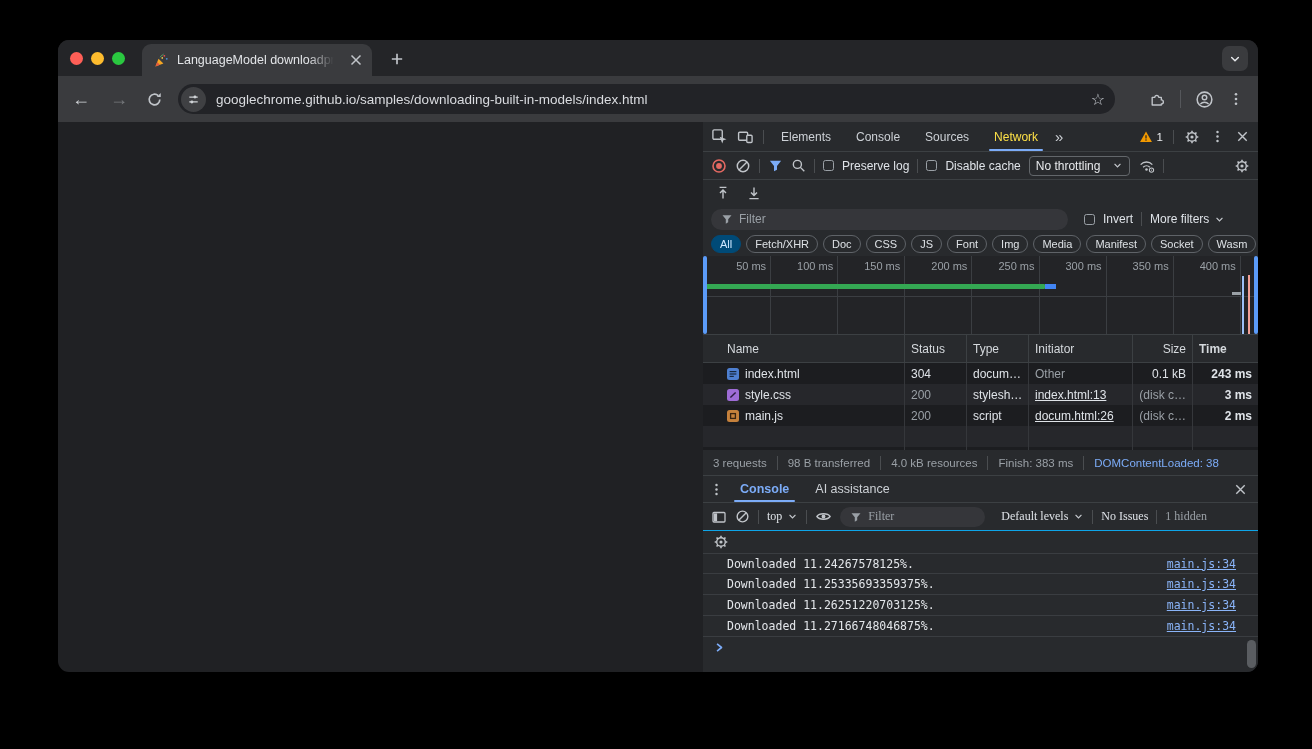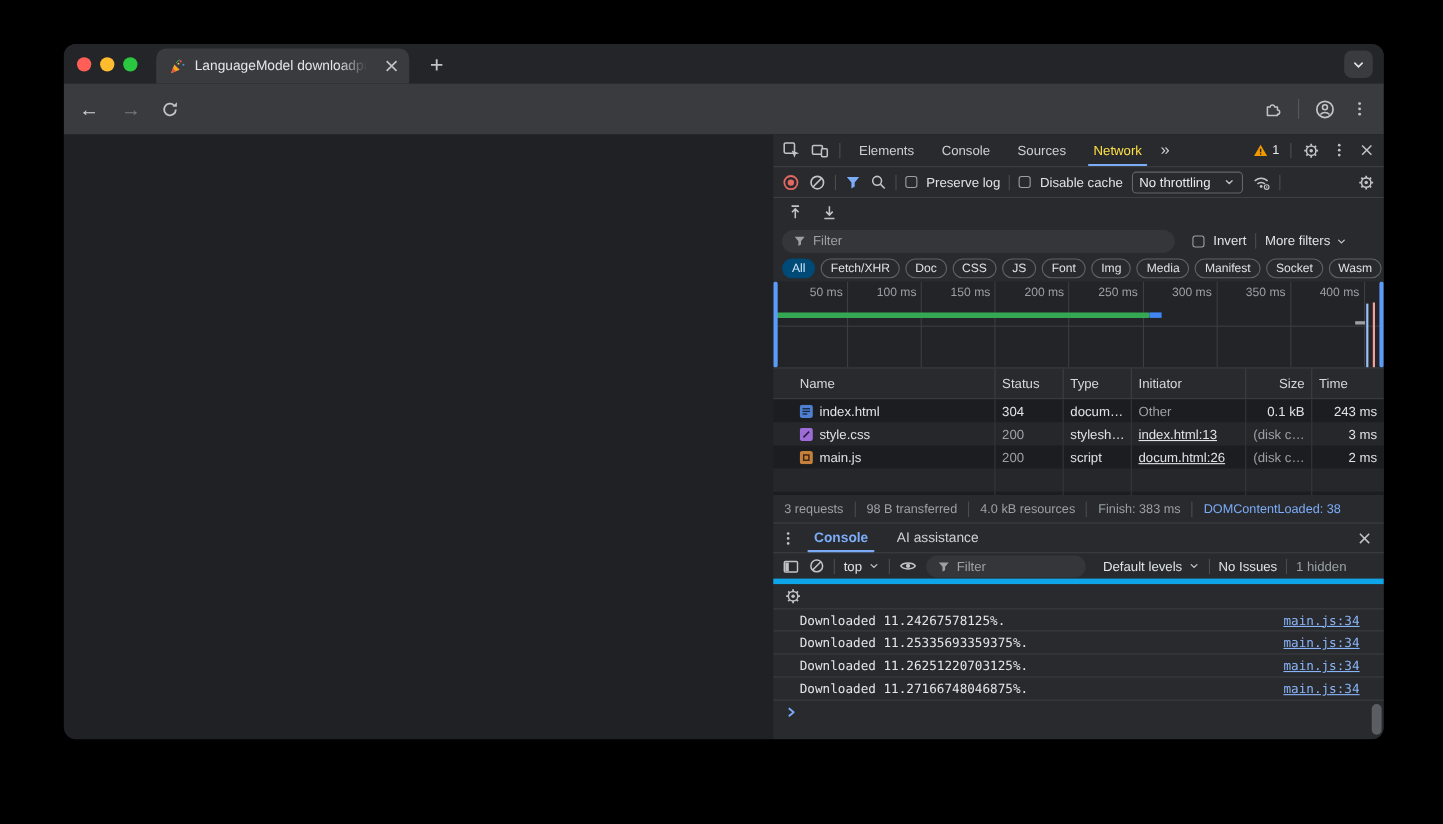--- a/index.html
+++ b/index.html
@@ -73,41 +73,41 @@
   .tl-divider{position:absolute;left:0;right:0;top:40px;height:1px;background:#3b3e42;}
   .tl-green{position:absolute;left:2px;top:28px;width:340px;height:5px;background:#34a853;border-radius:1px;}
   .tl-blue{position:absolute;left:342px;top:28px;width:11px;height:5px;background:#4285f4;}
   .tl-handle{position:absolute;top:0;bottom:0;width:4px;background:#5b9bf8;border-radius:2px;}
   .tl-dcl{position:absolute;top:20px;bottom:0;width:1.5px;background:#9cc0f7;}
   .tl-load{position:absolute;top:19px;bottom:0;width:1.5px;background:#f2a098;}
   .tl-mark{position:absolute;width:9px;height:3px;background:#9aa0a6;top:36px;}
   
   .thead{height:28px;border-bottom:1px solid #3c4043;font-size:12px;color:#d5d9dd;}
   .tcell{height:100%;display:flex;align-items:center;padding:0 6px;border-right:1px solid #3c4043;overflow:hidden;white-space:nowrap;}
-  .c1{width:202px;padding-left:24px;}.c2{width:62px;}.c3{width:62px;}.c4{width:104px;}.c5{width:60px;}.c6{flex:1;border-right:none;}
+  .c1{width:202px;padding-left:24px;}.c2{width:62px;}.c3{width:62px;}.c4{width:104px;}.c5{width:60px;}.c6{flex:1;border-right:none;font-weight:bold;}
   .trow{height:21px;font-size:12px;}
   .trow .tcell{border-right:1px solid #35373b;}
   .trow .c6{border-right:none;}
   .bg-dark{background:#1c1d20;}
   .bg-light{background:#26272b;}
   .gray{color:#9aa0a6;}
   .num{justify-content:flex-end;}
   .ilink{text-decoration:underline;color:#dfe3e8;}
   .fic{margin-right:6px;flex:none;}
   .tfill{height:24px;display:flex;flex-direction:column;}
   
   .net-summary{height:26px;border-bottom:1px solid #3c4043;padding:0 10px;gap:10px;color:#9aa0a6;font-size:11.5px;white-space:nowrap;overflow:hidden;}
   .dcl{color:#7cacf8;}
   
   .drawer-head{height:27px;border-bottom:1px solid #3c4043;padding:0 10px 0 6px;gap:6px;}
   .drawer-tab{padding:0 10px;height:100%;display:flex;align-items:center;position:relative;color:#cdd1d6;font-size:12.5px;font-weight:700;}
   .drawer-tab.ai{font-weight:400;}
   .drawer-tab.active{color:#7cacf8;}
   .drawer-tab.active::after{content:"";position:absolute;left:4px;right:4px;bottom:0;height:2.5px;border-radius:2px;background:#7cacf8;}
-  .con-toolbar{height:28px;border-bottom:5px solid #0ea5e9;padding:0 8px;gap:8px;}
+  .con-toolbar{height:28px;border-bottom:1px solid #0ea5e9;padding:0 8px;gap:8px;font-family:Liberation Serif, serif;}
   .dd{display:flex;align-items:center;gap:5px;color:#dfe3e8;white-space:nowrap;}
   .con-filter-pill{width:145px;height:20px;}
   .hidden-count{color:#9aa0a6;}
   .gear-row{height:22px;padding:0 10px;}
   .cmsg{height:21px;display:flex;align-items:center;padding:0 22px 0 24px;border-bottom:1px solid #3a3d41;font-family:"DejaVu Sans Mono",monospace;font-size:11.5px;color:#e3e6ea;flex:none;}
   .cmsg.first{border-top:1px solid #3a3d41;}
   .cmsg a{margin-left:auto;color:#8ab4f8;text-decoration:underline;}
   .prompt-row{height:18px;padding:2px 0 0 10px;}
   .scroll-thumb{position:absolute;right:2px;top:518px;width:9px;height:28px;border-radius:5px;background:#5a5d61;}
 </style>
@@ -259,20 +259,29 @@
         </svg>
     </div>
   </div>
 
   <div class="toolbar">
     <span class="navic nav-back">←</span>
     <span class="navic nav-fwd">→</span>
     <svg class="ic nav-reload" width="17" height="17">
         <use href="#i-reload"></use>
       </svg>
+    <div class="omnibox">
+      <div class="site-info">
+        <svg width="13" height="13">
+            <use href="#i-tune"></use>
+          </svg>
+      </div>
+      <span class="url">googlechrome.github.io/samples/downloading-built-in-models/index.html</span>
+      <span class="bookmark">☆</span>
+    </div>
     <div class="tb-right">
       <svg class="ic" width="17" height="17">
           <use href="#i-puzzle"></use>
         </svg>
       <div class="tb-sep"></div>
       <svg class="ic" width="19" height="19">
           <use href="#i-person"></use>
         </svg>
       <svg class="ic" width="16" height="16">
           <use href="#i-dots"></use>

